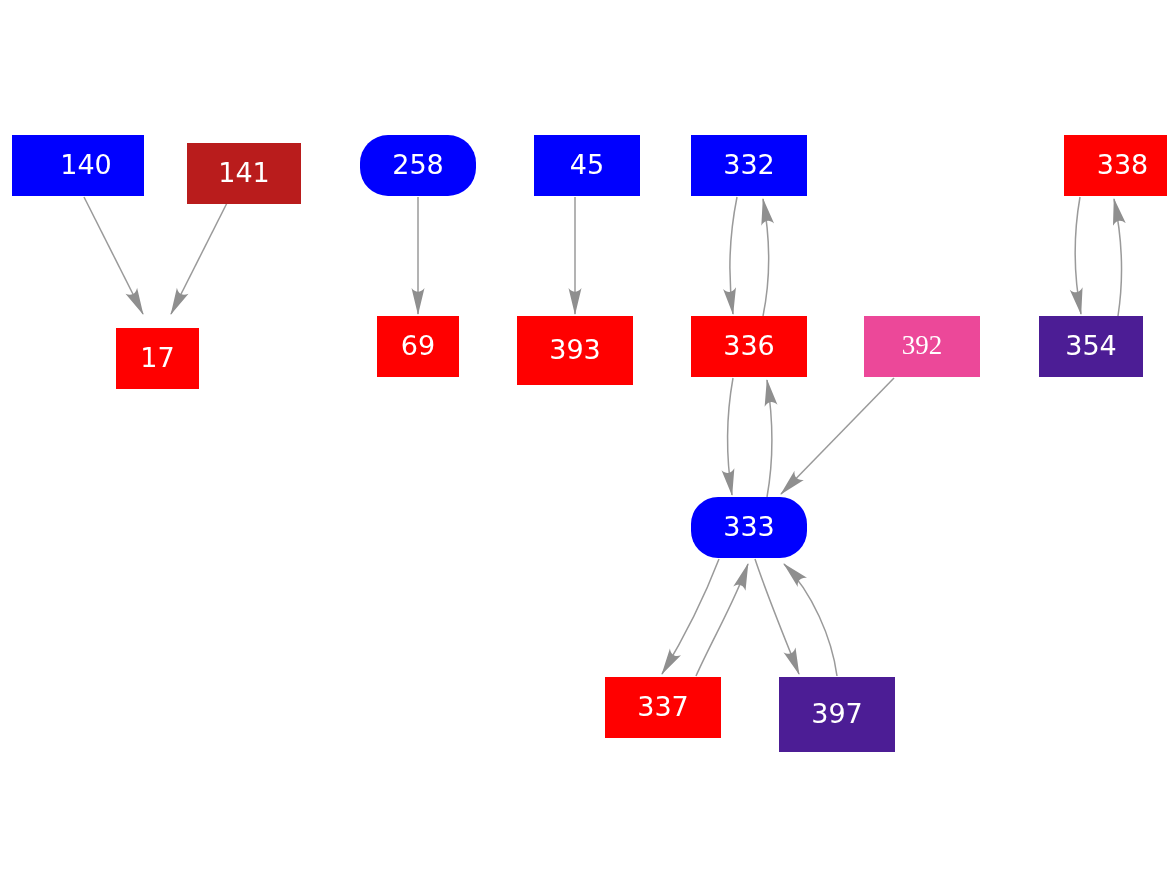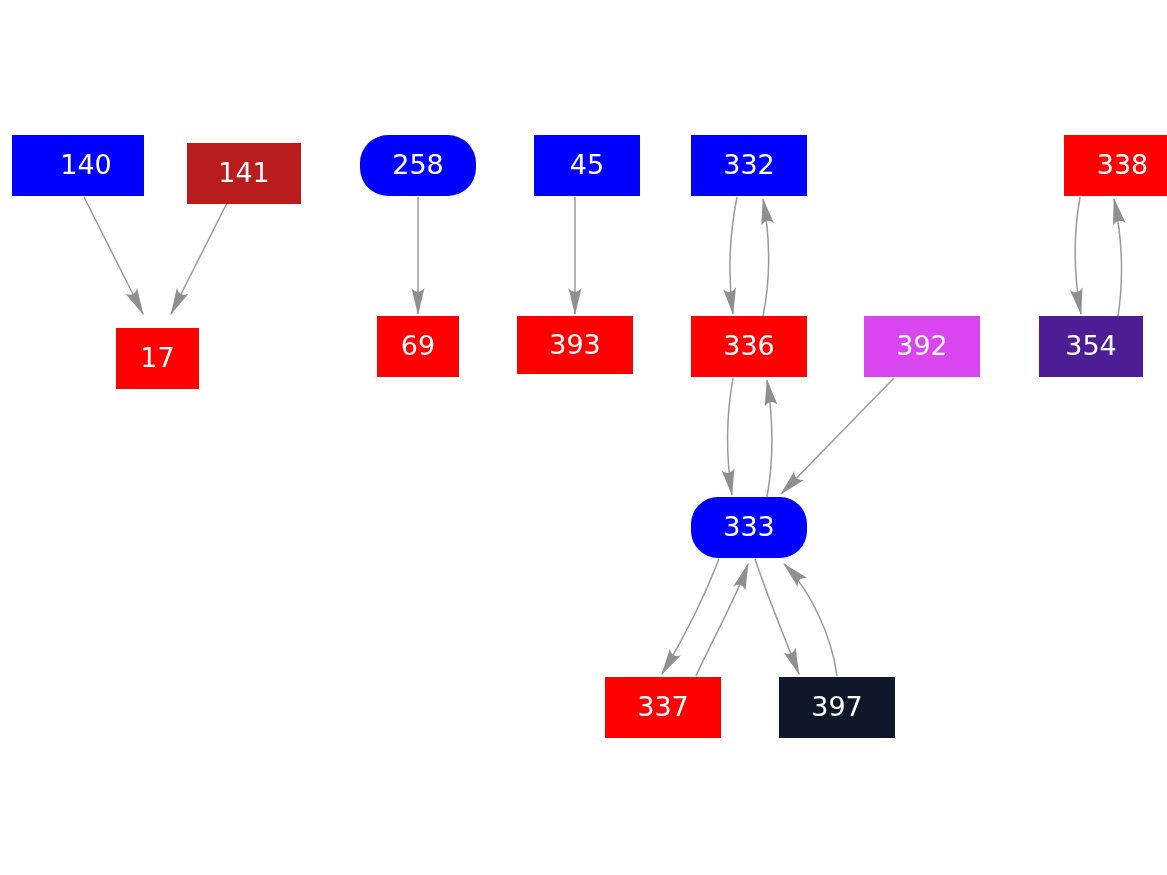--- a/index.html
+++ b/index.html
@@ -87,35 +87,35 @@
       </div>
       <div class="node" style="left: 1039px; top: 135px; width: 117px; height: 61px; background: rgb(255, 0, 0); margin-left: 25px;">
         <span>338</span>
       </div>
       <div class="node" style="left: 116px; top: 316px; width: 83px; height: 61px; background: rgb(255, 0, 0); margin-top: 12px;">
         <span>17</span>
       </div>
       <div class="node" style="left: 377px; top: 316px; width: 82px; height: 61px; background: rgb(255, 0, 0);">
         <span>69</span>
       </div>
-      <div class="node" style="left: 517px; top: 316px; width: 116px; height: 58px; background: rgb(255, 0, 0);">
+      <div class="node" style="left: 517px; top: 316px; width: 116px; height: 69px; background: rgb(255, 0, 0);">
         <span>393</span>
       </div>
       <div class="node" style="left: 691px; top: 316px; width: 116px; height: 61px; background: rgb(255, 0, 0);">
         <span>336</span>
       </div>
-      <div class="node" style="left: 864px; top: 316px; width: 116px; height: 61px; background: #d946ef;">
+      <div class="node" style="left: 864px; top: 316px; width: 116px; height: 61px; background: #ec4899; font-family: Liberation Serif, serif;">
         <span>392</span>
       </div>
       <div class="node" style="left: 1039px; top: 316px; width: 104px; height: 61px; background: #4c1d95;">
         <span>354</span>
       </div>
       <div class="node" style="left: 691px; top: 497px; width: 116px; height: 61px; background: rgb(0, 0, 255); border-radius: 27px;">
         <span>333</span>
       </div>
       <div class="node" style="left: 605px; top: 677px; width: 116px; height: 61px; background: rgb(255, 0, 0);">
         <span>337</span>
       </div>
-      <div class="node" style="left: 779px; top: 677px; width: 116px; height: 61px; background: #0f172a;">
+      <div class="node" style="left: 779px; top: 677px; width: 116px; height: 75px; background: #4c1d95;">
         <span>397</span>
       </div>
     </div>
 </div>
 
 </body></html>

